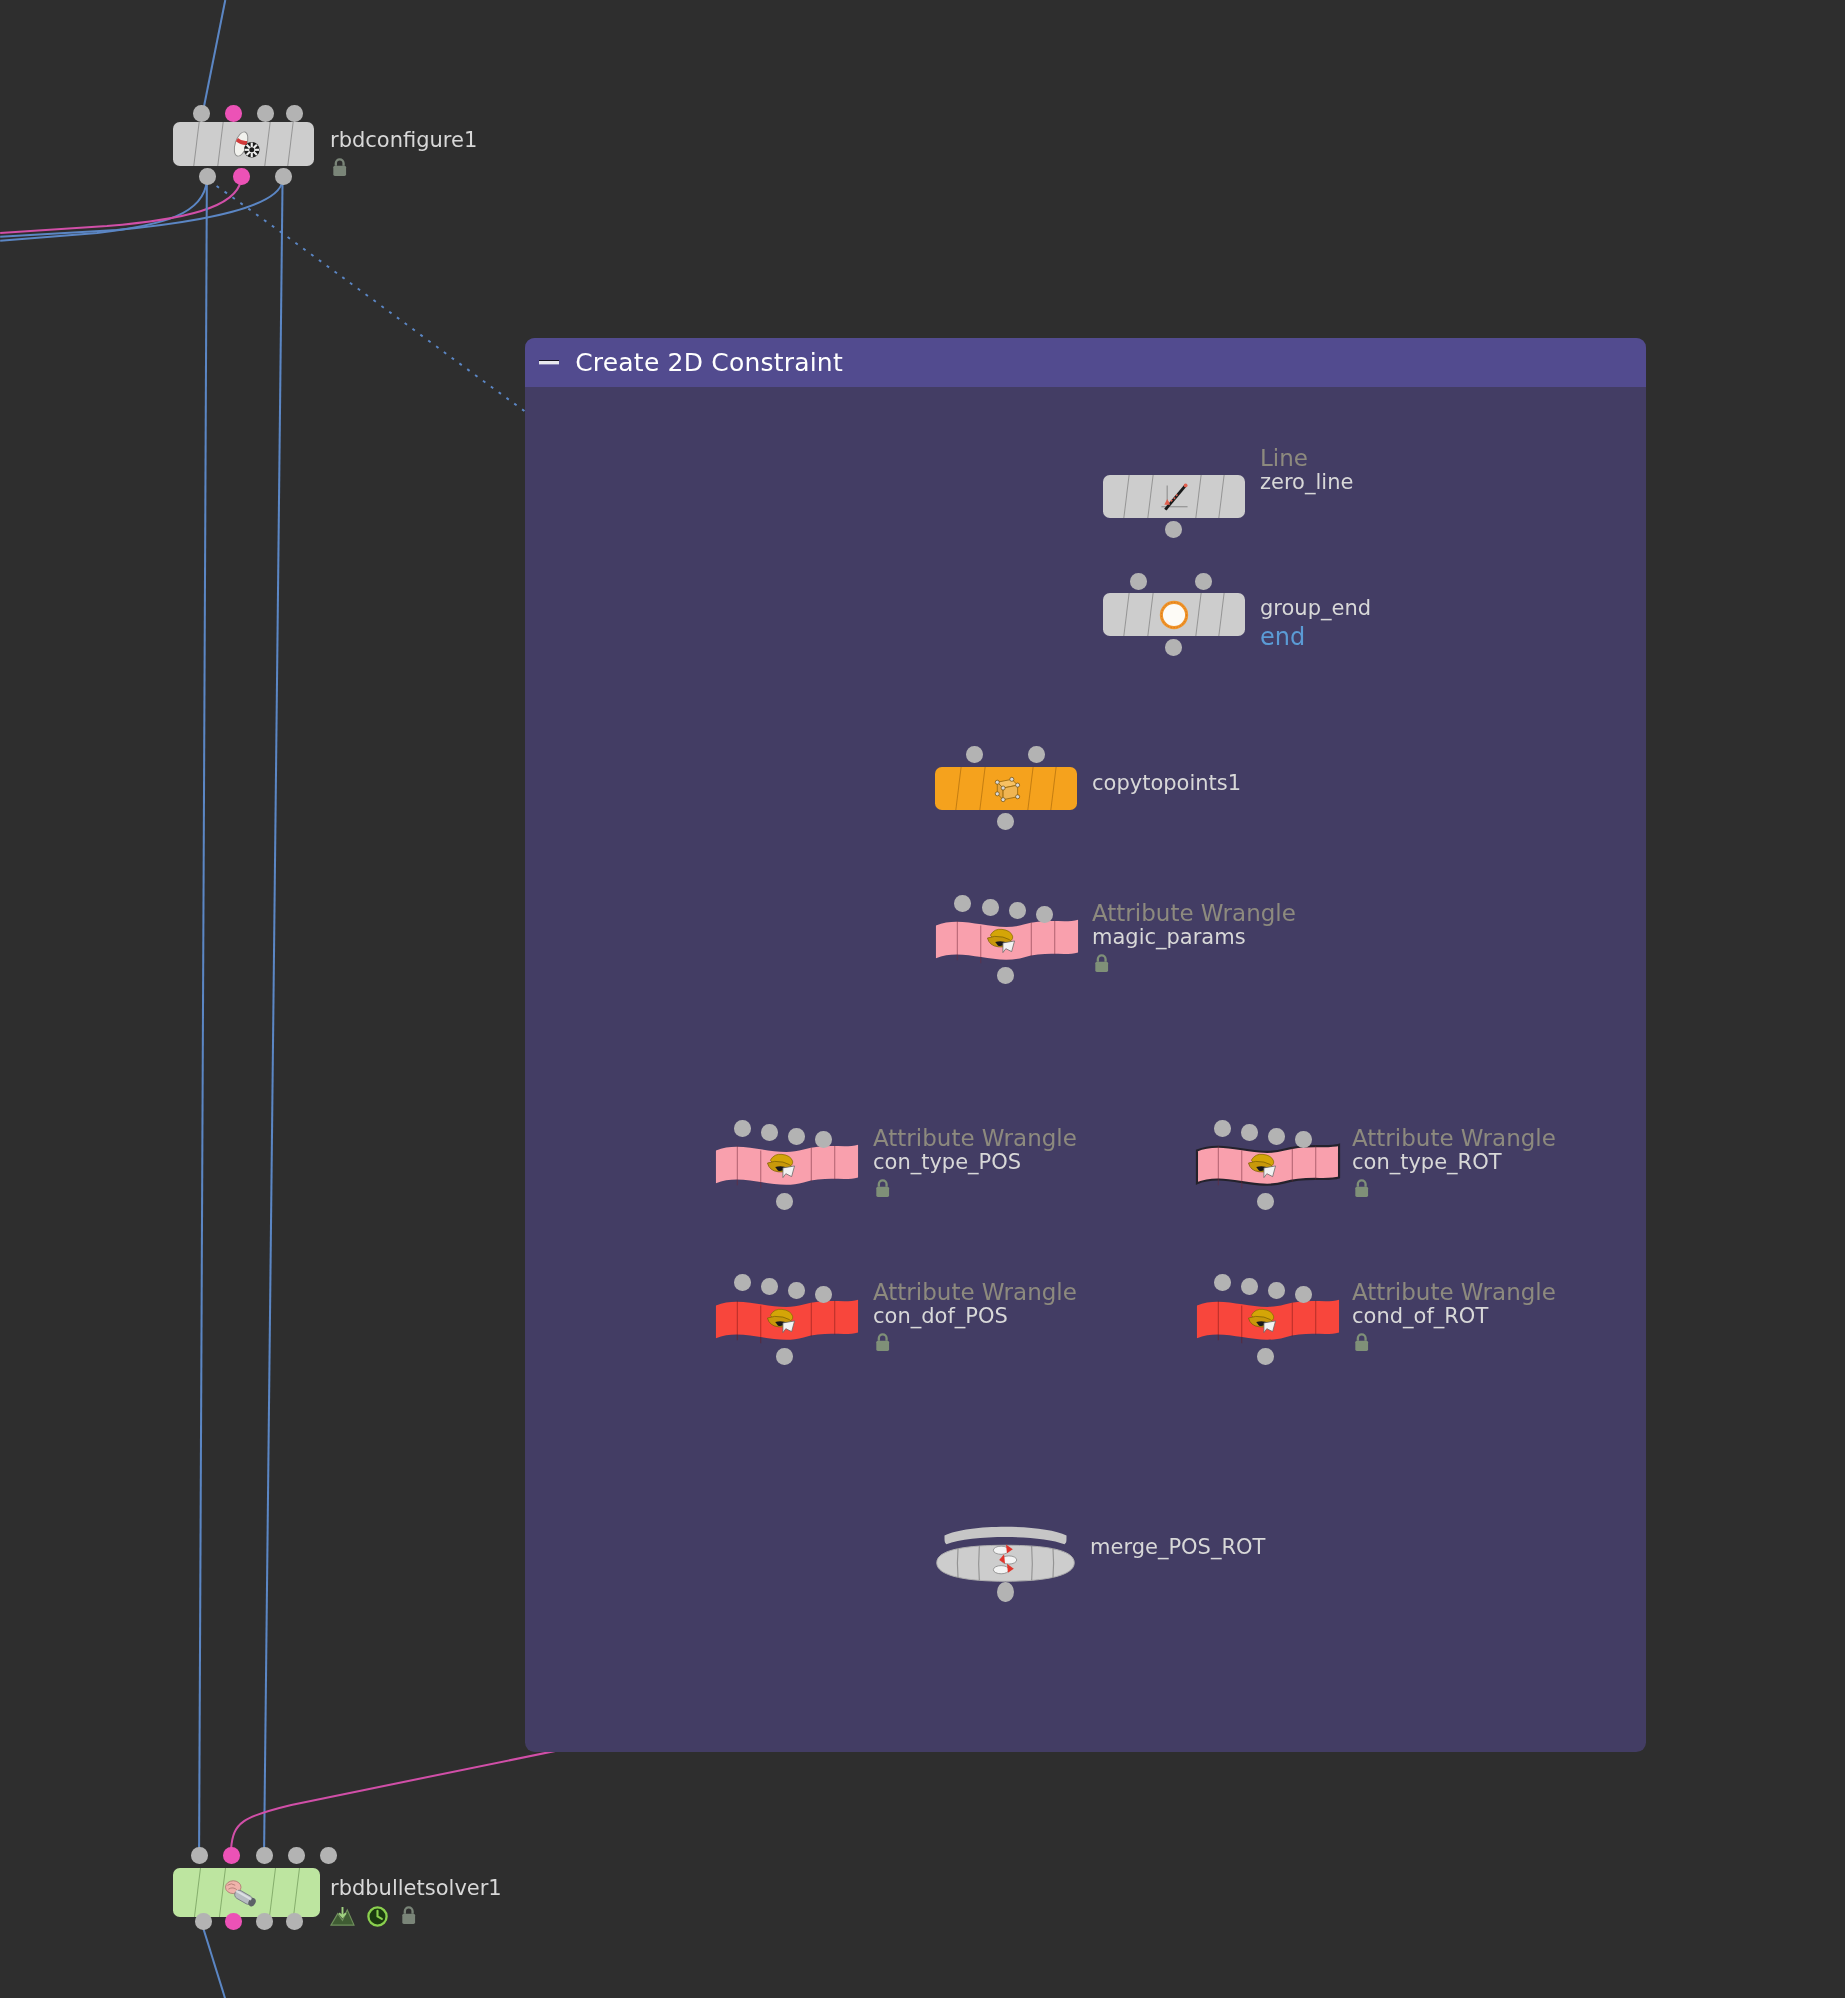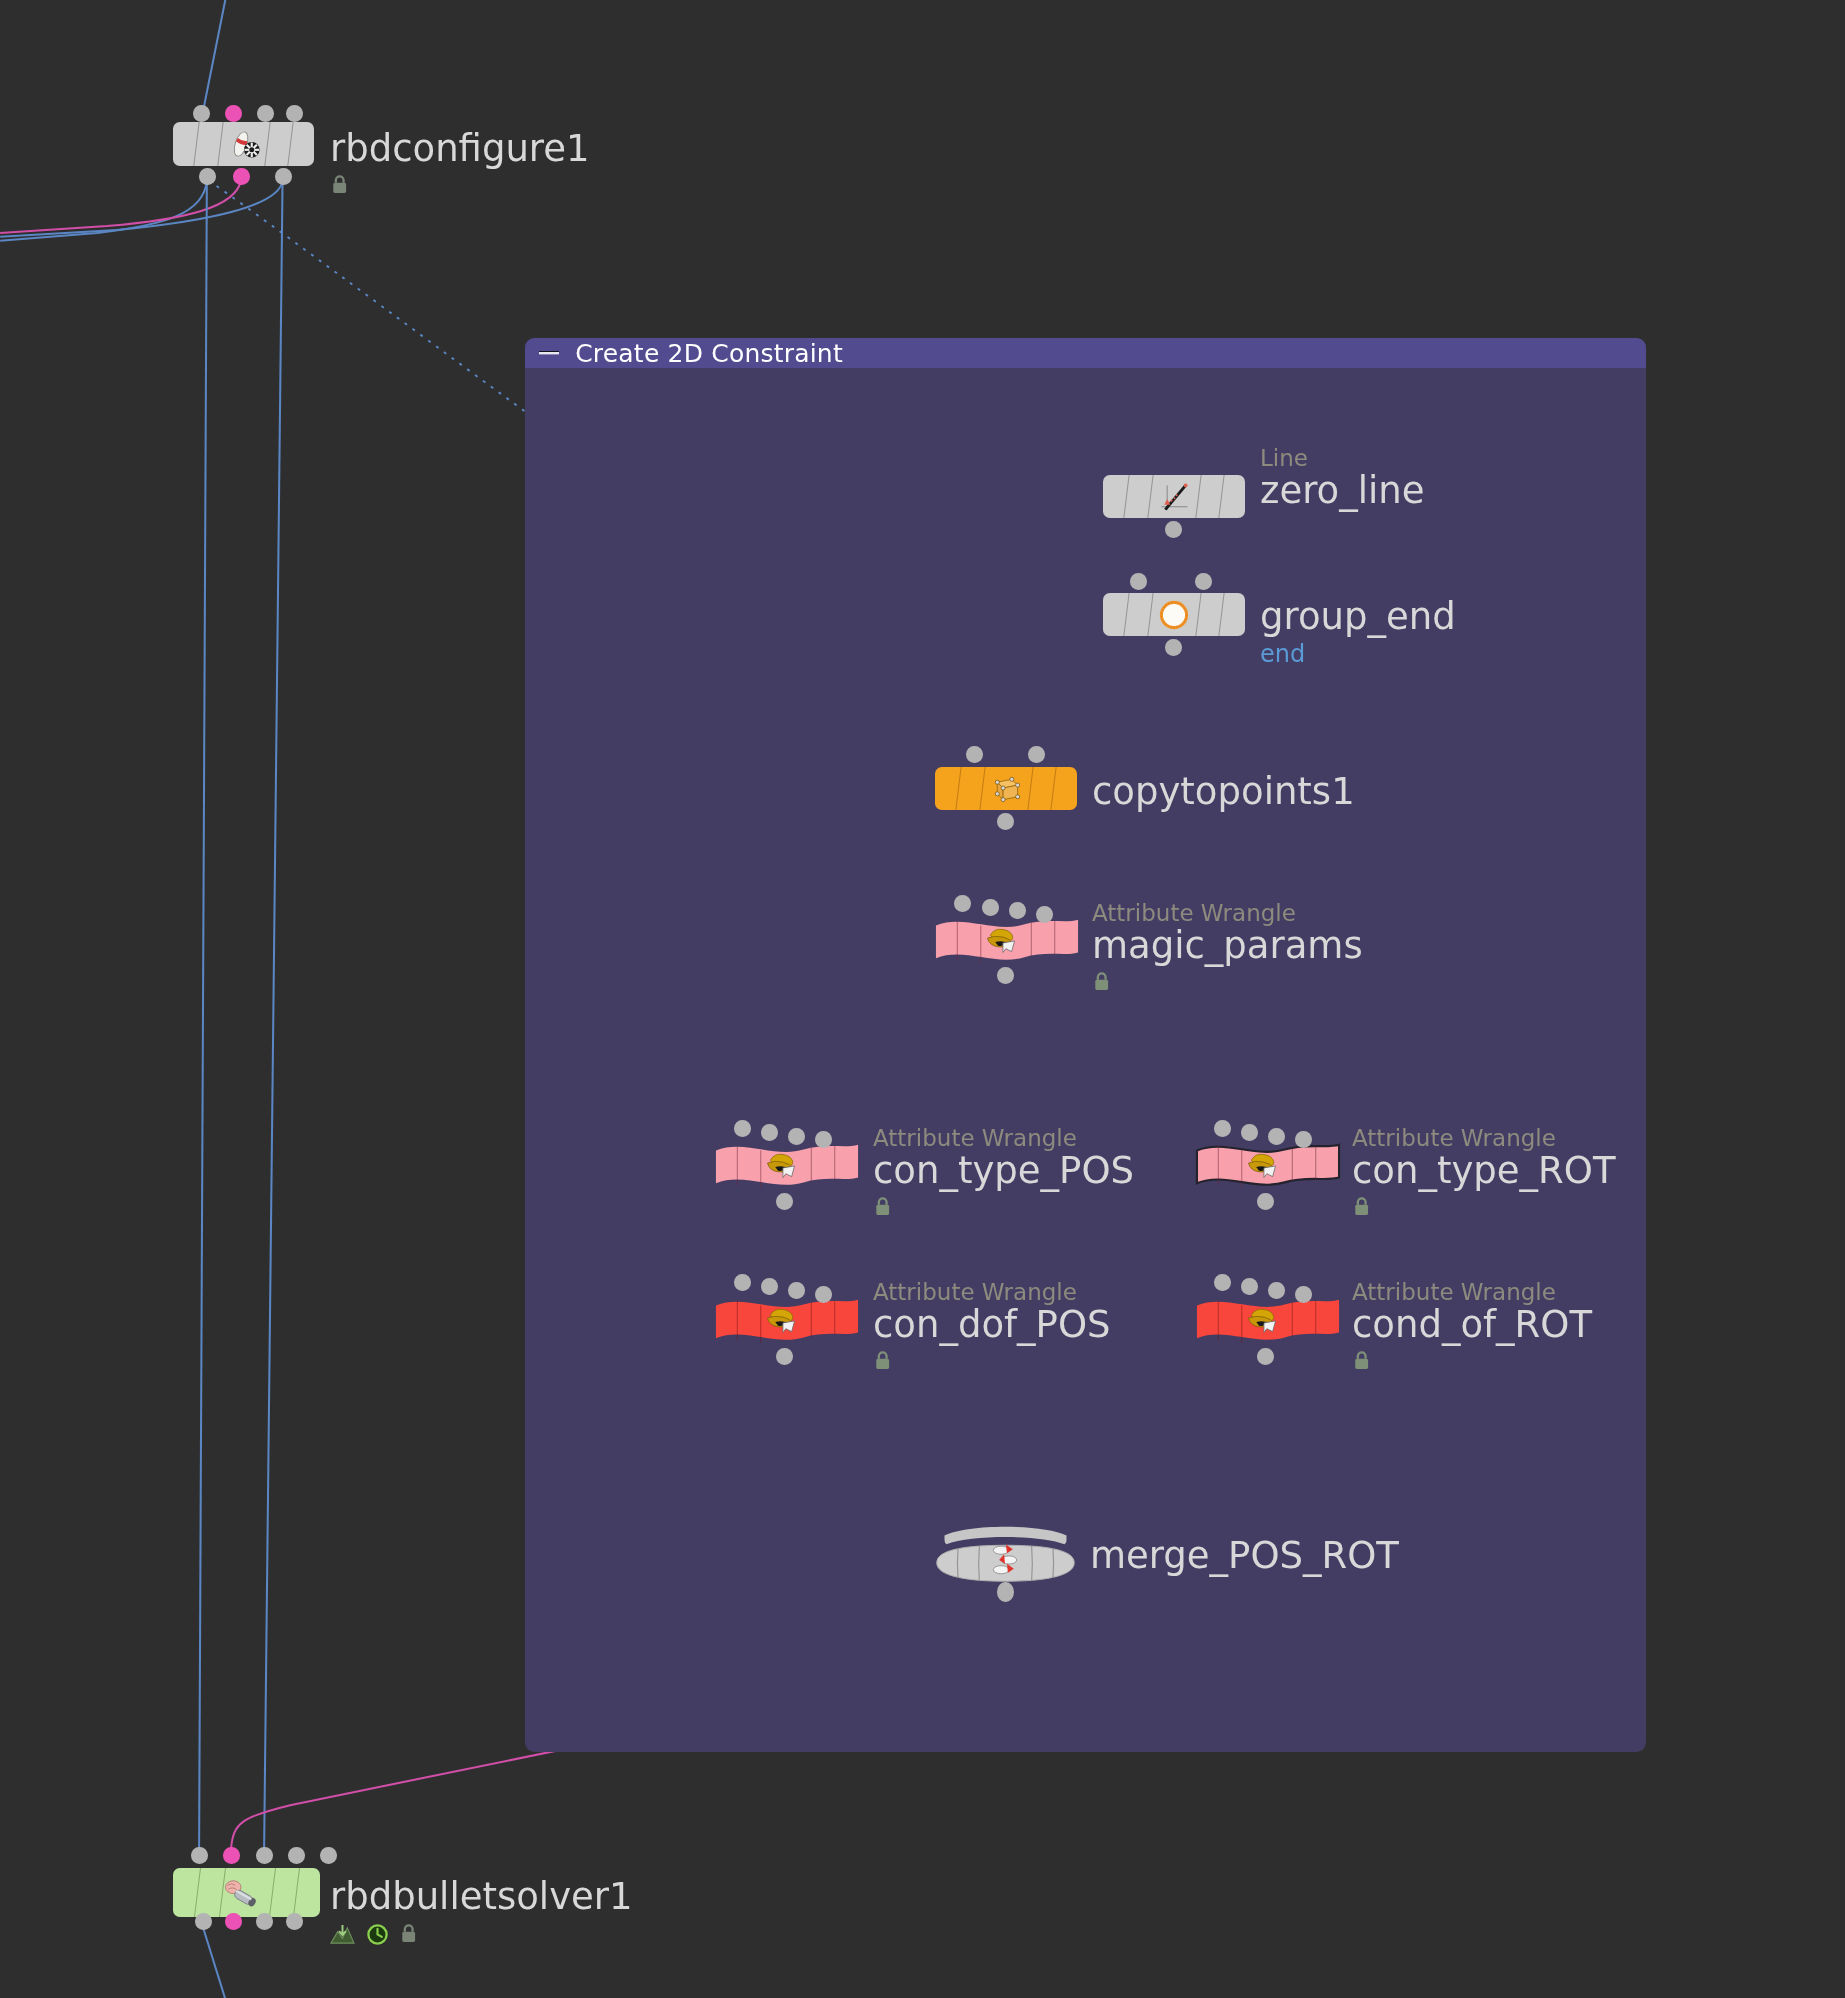--- a/index.html
+++ b/index.html
@@ -19,21 +19,21 @@
   #wires { position: absolute; inset: 0; width: 1846px; height: 1999px; pointer-events: none; }
 
   
   .netbox {
     position: absolute;
     border-radius: 9.7px;
     overflow: hidden;
     background: #433d64;
   }
   .netbox-header {
-    height: 30px;
+    height: 49px;
     background: #524b8f;
     display: flex;
     align-items: center;
     padding-left: 11.6px;
     gap: 13.6px;
   }
   .netbox-collapse {
     width: 25px; height: 25px;
     display: flex; align-items: center; justify-content: center;
     flex: 0 0 auto;
@@ -94,21 +94,21 @@
     white-space: nowrap;
     line-height: 1.08;
   }
   .ntype {
     color: #8d8a7e;
     font-size: 23px;
     display: block;
   }
   .nname {
     color: #d8d8d8;
-    font-size: 37px;
+    font-size: 21px;
     display: block;
   }
   .nsub {
     color: #5b9bd5;
     font-size: 24px;
     display: block;
     margin-top: 4.9px;
   }
   .badges {
     display: flex; align-items: center; gap: 10.7px;

